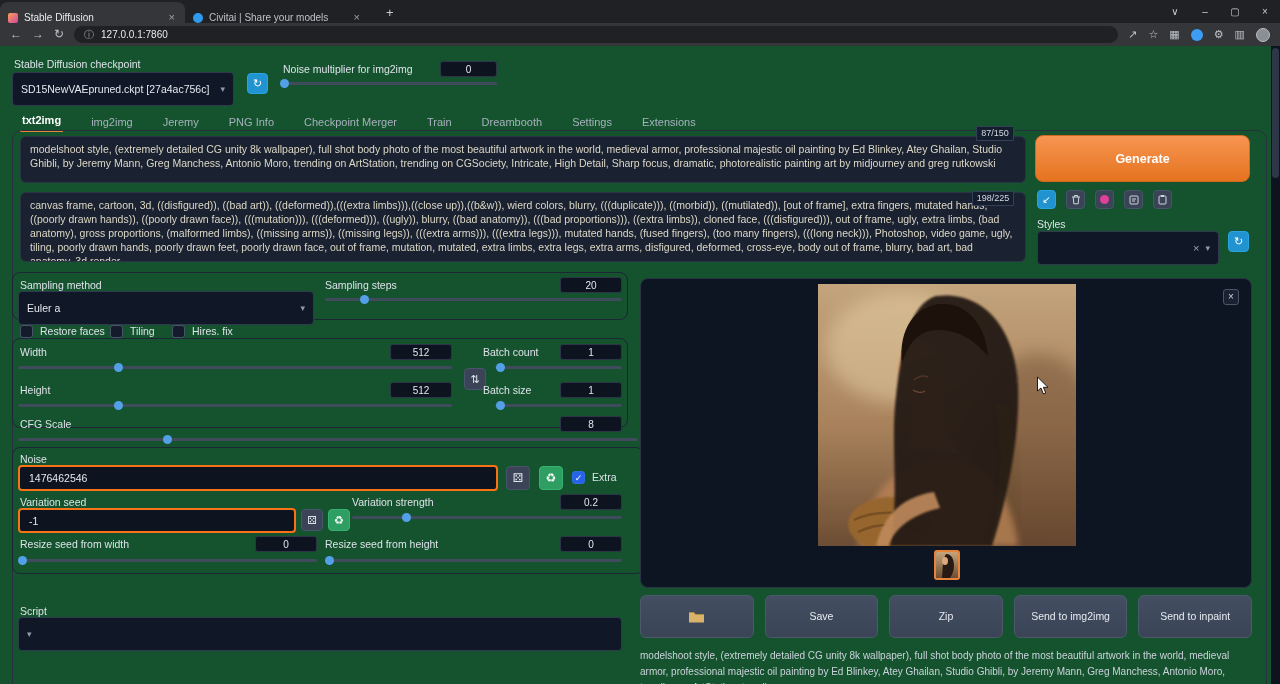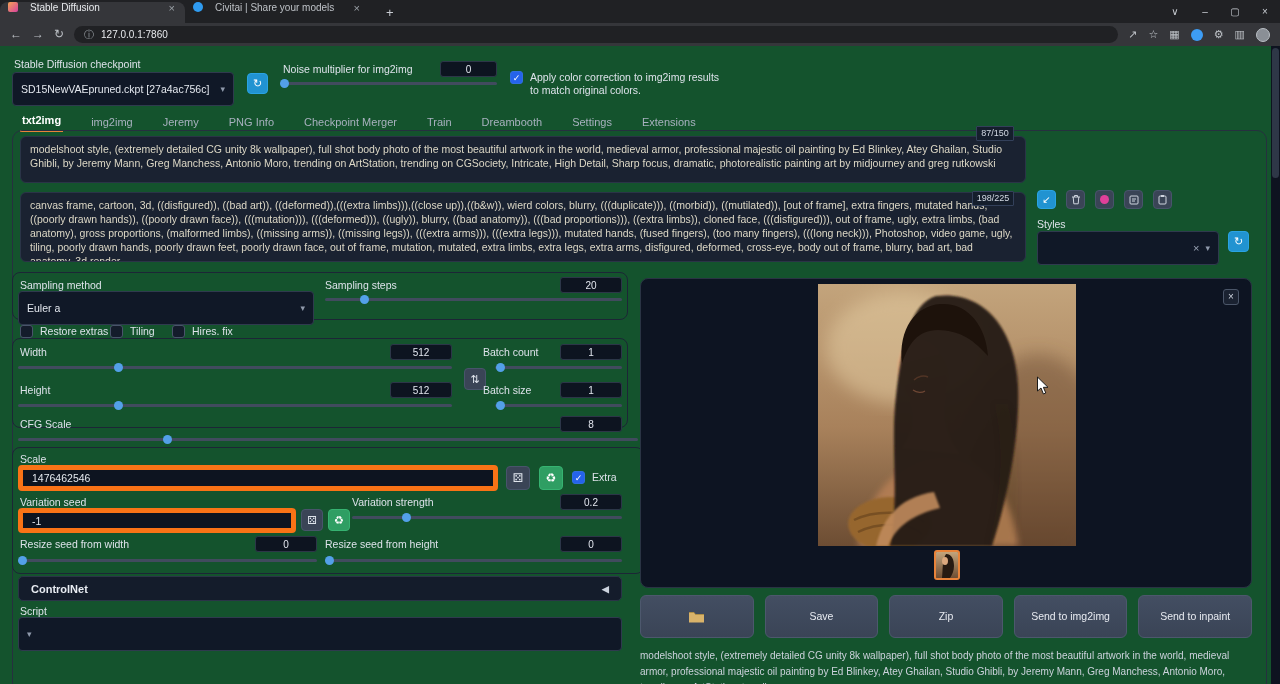--- a/index.html
+++ b/index.html
@@ -2,21 +2,21 @@
 <html><head>
 <meta charset="utf-8">
 <style>
 *{margin:0;padding:0;box-sizing:border-box}
 html,body{background:#000}
 .screen{position:relative;width:1280px;height:684px;background:#0b0f19;overflow:hidden;
   font-family:"Liberation Sans",sans-serif;-webkit-font-smoothing:antialiased}
 
 
 .tabstrip{position:absolute;top:0;left:0;width:100%;height:23px;background:#202124;display:flex;align-items:flex-end}
-.btab{display:flex;align-items:flex-start;gap:12px;height:21px;padding:0 8px;width:185px;border-radius:8px 8px 0 0;font-size:10px;color:#e8eaed;cursor:default}
+.btab{display:flex;align-items:flex-end;gap:6px;height:21px;padding:0 8px;width:185px;border-radius:8px 8px 0 0;font-size:10px;color:#e8eaed;cursor:default}
 .btab.active{background:#35363a}
 .btab.inactive{color:#bdc1c6}
 .favicon{width:10px;height:10px;flex:none}
 .favicon.sd{background:linear-gradient(135deg,#f5a454,#d6409f);border-radius:2px}
 .favicon.civ{background:#2f9bf0;border-radius:50%}
 .btab-title{flex:1;overflow:hidden;white-space:nowrap;text-overflow:ellipsis}
 .tab-close{color:#9aa0a6;font-size:11px;padding:0 2px}
 .newtab{color:#c8ccd2;font-size:13px;margin-left:10px;line-height:21px;padding:0 6px}
 .wincontrols{margin-left:auto;display:flex;height:23px}
 .wincontrols span{width:30px;text-align:center;color:#c8ccd2;font-size:10px;line-height:23px}
@@ -40,21 +40,21 @@
 .dd-caret{color:#8f99ab;font-size:9px}
 .dd-x{color:#9aa4b5;font-size:11px}
 .slider{position:absolute;height:12px;cursor:pointer}
 .slider .track{position:absolute;left:0;right:0;top:5px;height:3px;border-radius:2px;background:#414b5e}
 .slider .handle{position:absolute;top:1.5px;width:9px;height:9px;border-radius:50%;background:#53a0e8;margin-left:-4px}
 .cbwrap{position:absolute;display:flex;align-items:flex-start;gap:7px;cursor:pointer}
 .cb{width:13px;height:13px;border:1px solid #49546a;border-radius:3px;background:#141c2b;display:flex;align-items:center;justify-content:center;color:#fff;font-size:9px;flex:none}
 .cb.checked{background:#2563eb;border-color:#2f6fe0}
 .cb.checked::after{content:"✓"}
 .cblabel{font-size:10.5px;color:#dde2ea;line-height:13px}
-.textfield{position:absolute;background:#0d1420;border:5px solid #f97316;border-radius:4px;color:#e4e8ee;font-size:10.5px;padding:0 9px;font-family:inherit}
+.textfield{position:absolute;background:#0d1420;border:2px solid #f97316;border-radius:4px;color:#e4e8ee;font-size:10.5px;padding:0 9px;font-family:inherit}
 .ta{position:absolute;background:#1a2231;border:1px solid #2a3447;border-radius:6px;color:#ddd8c6;font-size:10.5px;line-height:14px;padding:5px 9px;resize:none;font-family:inherit;overflow:hidden;width:1006px;left:20px}
 .counter{position:absolute;height:15px;background:#151e2c;border:1px solid #33405a;border-radius:1px;color:#d3d9e3;font-size:9px;line-height:13px;text-align:center;z-index:5}
 .sqbtn{position:absolute;display:flex;align-items:center;justify-content:center;background:#3a4456;border:1px solid #48546b;border-radius:4px;color:#dfe4ec;cursor:pointer;padding:0;font-family:inherit}
 .sqbtn.green{background:#2f9e63;border-color:#36b371;color:#fff}
 .sqbtn.blue{background:#2193d1;border-color:#2aa3e3;color:#fff}
 .toolbtn{position:absolute;width:19px;height:19px;display:flex;align-items:center;justify-content:center;background:#3a4456;border:1px solid #48546b;border-radius:4px;color:#dfe4ec;cursor:pointer;padding:0;font-size:10px}
 .toolbtn.blue{background:#2193d1;border-color:#2aa3e3;color:#fff}
 .pinkdot{width:9px;height:9px;border-radius:50%;background:#e0409a}
 .tabsrow{position:absolute;left:20px;top:62px;display:flex;gap:26px;align-items:flex-end;height:24px}
 .tab{font-size:11px;color:#a8b1bf;padding:4px 2px;cursor:pointer;white-space:nowrap}
@@ -132,24 +132,20 @@
         <span>↻</span>
       </button>
 
     <div class="lbl" style="left:283px;top:17px">Noise multiplier for img2img</div>
     <input class="numbox" style="left: 440px; top: 15px; width: 57px;" readonly="" value="0">
     <div class="slider" style="left:282px;top:31px;width:215px">
       <div class="track"></div>
       <div class="handle" style="left:1%"></div>
     </div>
 
-    <div class="cbwrap" style="left:510px;top:25px;width:215px">
-      <span class="cb checked"></span>
-      <span class="cblabel">Apply color correction to img2img results to match original colors.</span>
-    </div>
 
     <div class="tabsrow">
       <span class="tab active">txt2img</span>
       <span class="tab">img2img</span>
       <span class="tab">Jeremy</span>
       <span class="tab">PNG Info</span>
       <span class="tab">Checkpoint Merger</span>
       <span class="tab">Train</span>
       <span class="tab">Dreambooth</span>
       <span class="tab">Settings</span>
@@ -157,20 +153,21 @@
     </div>
 
     <div class="outerpanel"></div>
 
     <div class="counter" style="left:976px;top:80px;width:38px">87/150</div>
     <textarea class="ta" style="top: 90px; height: 47px;" spellcheck="false">modelshoot style, (extremely detailed CG unity 8k wallpaper), full shot body photo of the most beautiful artwork in the world, medieval armor, professional majestic oil painting by Ed Blinkey, Atey Ghailan, Studio Ghibli, by Jeremy Mann, Greg Manchess, Antonio Moro, trending on ArtStation, trending on CGSociety, Intricate, High Detail, Sharp focus, dramatic, photorealistic painting art by midjourney and greg rutkowski</textarea>
 
     <div class="counter" style="left:972px;top:145px;width:42px">198/225</div>
     <textarea class="ta" style="top: 146px; height: 70px;" spellcheck="false">canvas frame, cartoon, 3d, ((disfigured)), ((bad art)), ((deformed)),(((extra limbs))),((close up)),((b&amp;w)), wierd colors, blurry, (((duplicate))), ((morbid)), ((mutilated)), [out of frame], extra fingers, mutated hands, ((poorly drawn hands)), ((poorly drawn face)), (((mutation))), (((deformed))), ((ugly)), blurry, ((bad anatomy)), (((bad proportions))), ((extra limbs)), cloned face, (((disfigured))), out of frame, ugly, extra limbs, (bad anatomy), gross proportions, (malformed limbs), ((missing arms)), ((missing legs)), (((extra arms))), (((extra legs))), mutated hands, (fused fingers), (too many fingers), (((long neck))), Photoshop, video game, ugly, tiling, poorly drawn hands, poorly drawn feet, poorly drawn face, out of frame, mutation, mutated, extra limbs, extra legs, extra arms, disfigured, deformed, cross-eye, body out of frame, blurry, bad art, bad anatomy, 3d render</textarea>
 
+    <button class="generate">Generate</button>
 
     <button class="toolbtn blue" style="left:1037px;top:144px">
         <span>↙</span>
       </button>
     <button class="toolbtn" style="left:1066px;top:144px">
       <svg width="10" height="11" viewBox="0 0 10 11">
           <path d="M1 3h8M3.5 3V1.5h3V3M2.2 3l.6 6.8h4.4L7.8 3" stroke="#cfd5df" stroke-width="1" fill="none"></path>
         </svg>
     </button>
     <button class="toolbtn" style="left:1095px;top:144px">
@@ -207,21 +204,21 @@
     </div>
     <div class="lbl" style="left:325px;top:233px">Sampling steps</div>
     <input class="numbox" style="left: 560px; top: 231px; width: 62px;" readonly="" value="20">
     <div class="slider" style="left:325px;top:247px;width:297px">
       <div class="track"></div>
         <div class="handle" style="left:13%"></div>
     </div>
 
     <div class="cbwrap" style="left:20px;top:279px">
       <span class="cb"></span>
-      <span class="cblabel">Restore extras</span>
+      <span class="cblabel">Restore faces</span>
     </div>
     <div class="cbwrap" style="left:110px;top:279px">
       <span class="cb"></span>
       <span class="cblabel">Tiling</span>
     </div>
     <div class="cbwrap" style="left:172px;top:279px">
       <span class="cb"></span>
       <span class="cblabel">Hires. fix</span>
     </div>
 
@@ -255,21 +252,21 @@
     </div>
 
     <div class="lbl" style="left:20px;top:372px">CFG Scale</div>
     <input class="numbox" style="left: 560px; top: 370px; width: 62px;" readonly="" value="8">
     <div class="slider" style="left:18px;top:387px;width:620px">
       <div class="track"></div>
         <div class="handle" style="left:24%"></div>
     </div>
 
     <div class="group" style="left:12px;top:401px;width:632px;height:127px"></div>
-    <div class="lbl" style="left:20px;top:407px">Scale</div>
+    <div class="lbl" style="left:20px;top:407px">Noise</div>
     <input class="textfield" style="left: 18px; top: 419px; width: 480px; height: 26px;" value="1476462546">
     <button class="sqbtn" style="left:506px;top:420px;width:24px;height:24px;font-size:12px">
         <span>⚄</span>
       </button>
     <button class="sqbtn green" style="left:539px;top:420px;width:24px;height:24px;font-size:12px">
         <span>♻</span>
       </button>
     <div class="cbwrap" style="left:572px;top:425px">
       <span class="cb checked"></span>
       <span class="cblabel">Extra</span>
@@ -296,24 +293,20 @@
       <div class="track"></div>
         <div class="handle" style="left:1.5%"></div>
     </div>
     <div class="lbl" style="left:325px;top:492px">Resize seed from height</div>
     <input class="numbox" style="left: 560px; top: 490px; width: 62px;" readonly="" value="0">
     <div class="slider" style="left:325px;top:508px;width:297px">
       <div class="track"></div>
         <div class="handle" style="left:1.5%"></div>
     </div>
 
-    <div class="accordion">
-      <span>ControlNet</span>
-      <span class="arr">◀</span>
-    </div>
 
     <div class="lbl" style="left:20px;top:559px">Script</div>
     <div class="dropdown" style="left:18px;top:571px;width:604px;height:24px">
       <span class="dd-caret">▾</span>
     </div>
 
     <div class="outpanel">
       <div class="genimg">
         <svg width="258" height="262" viewBox="0 0 258 262">
           <defs>

